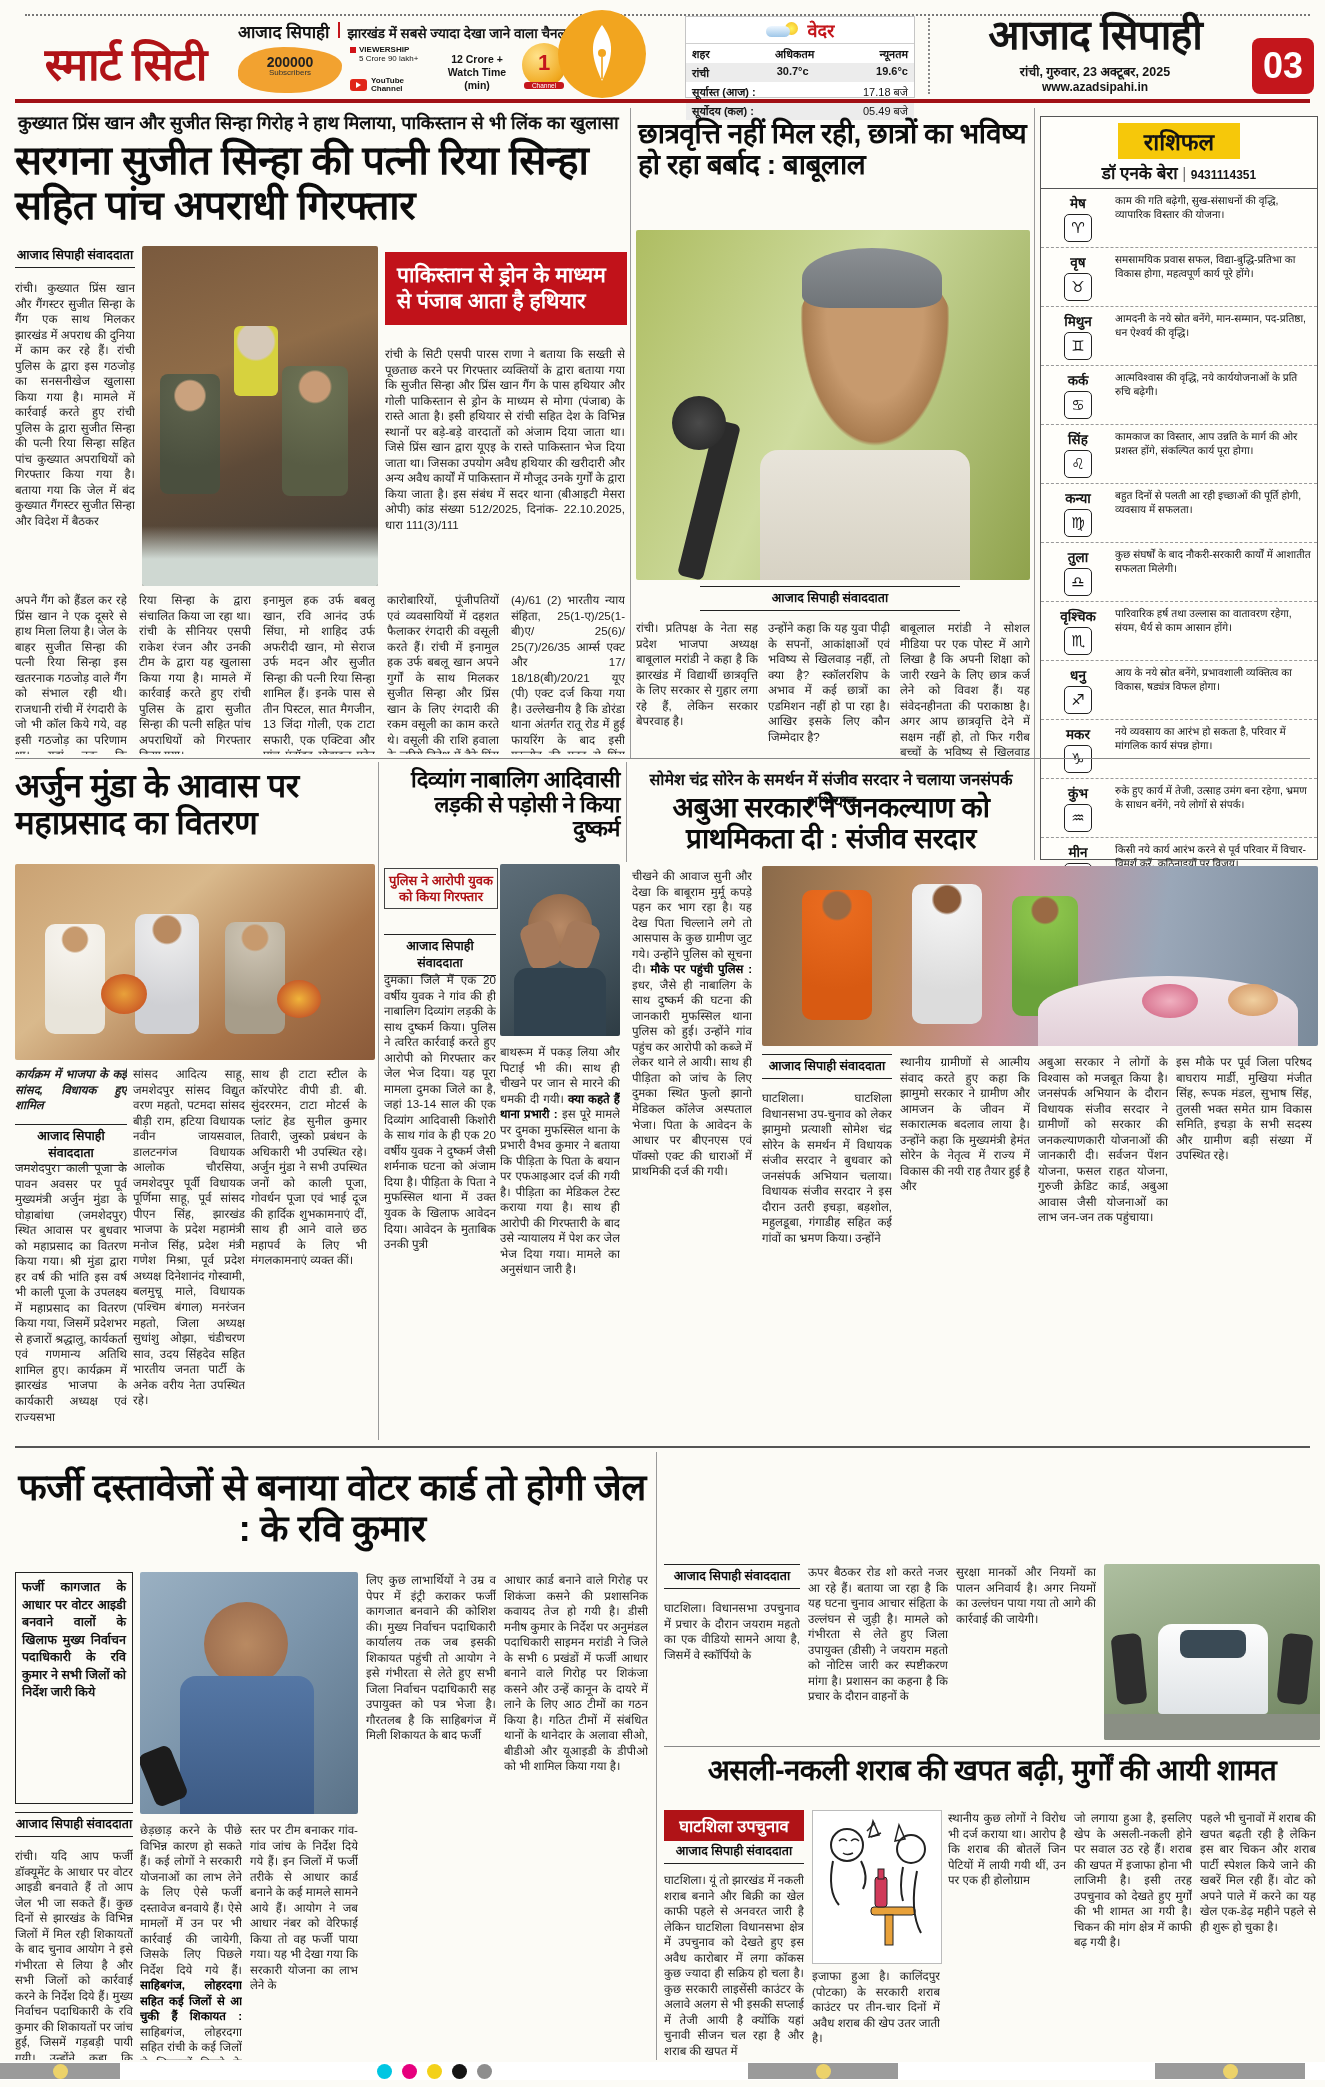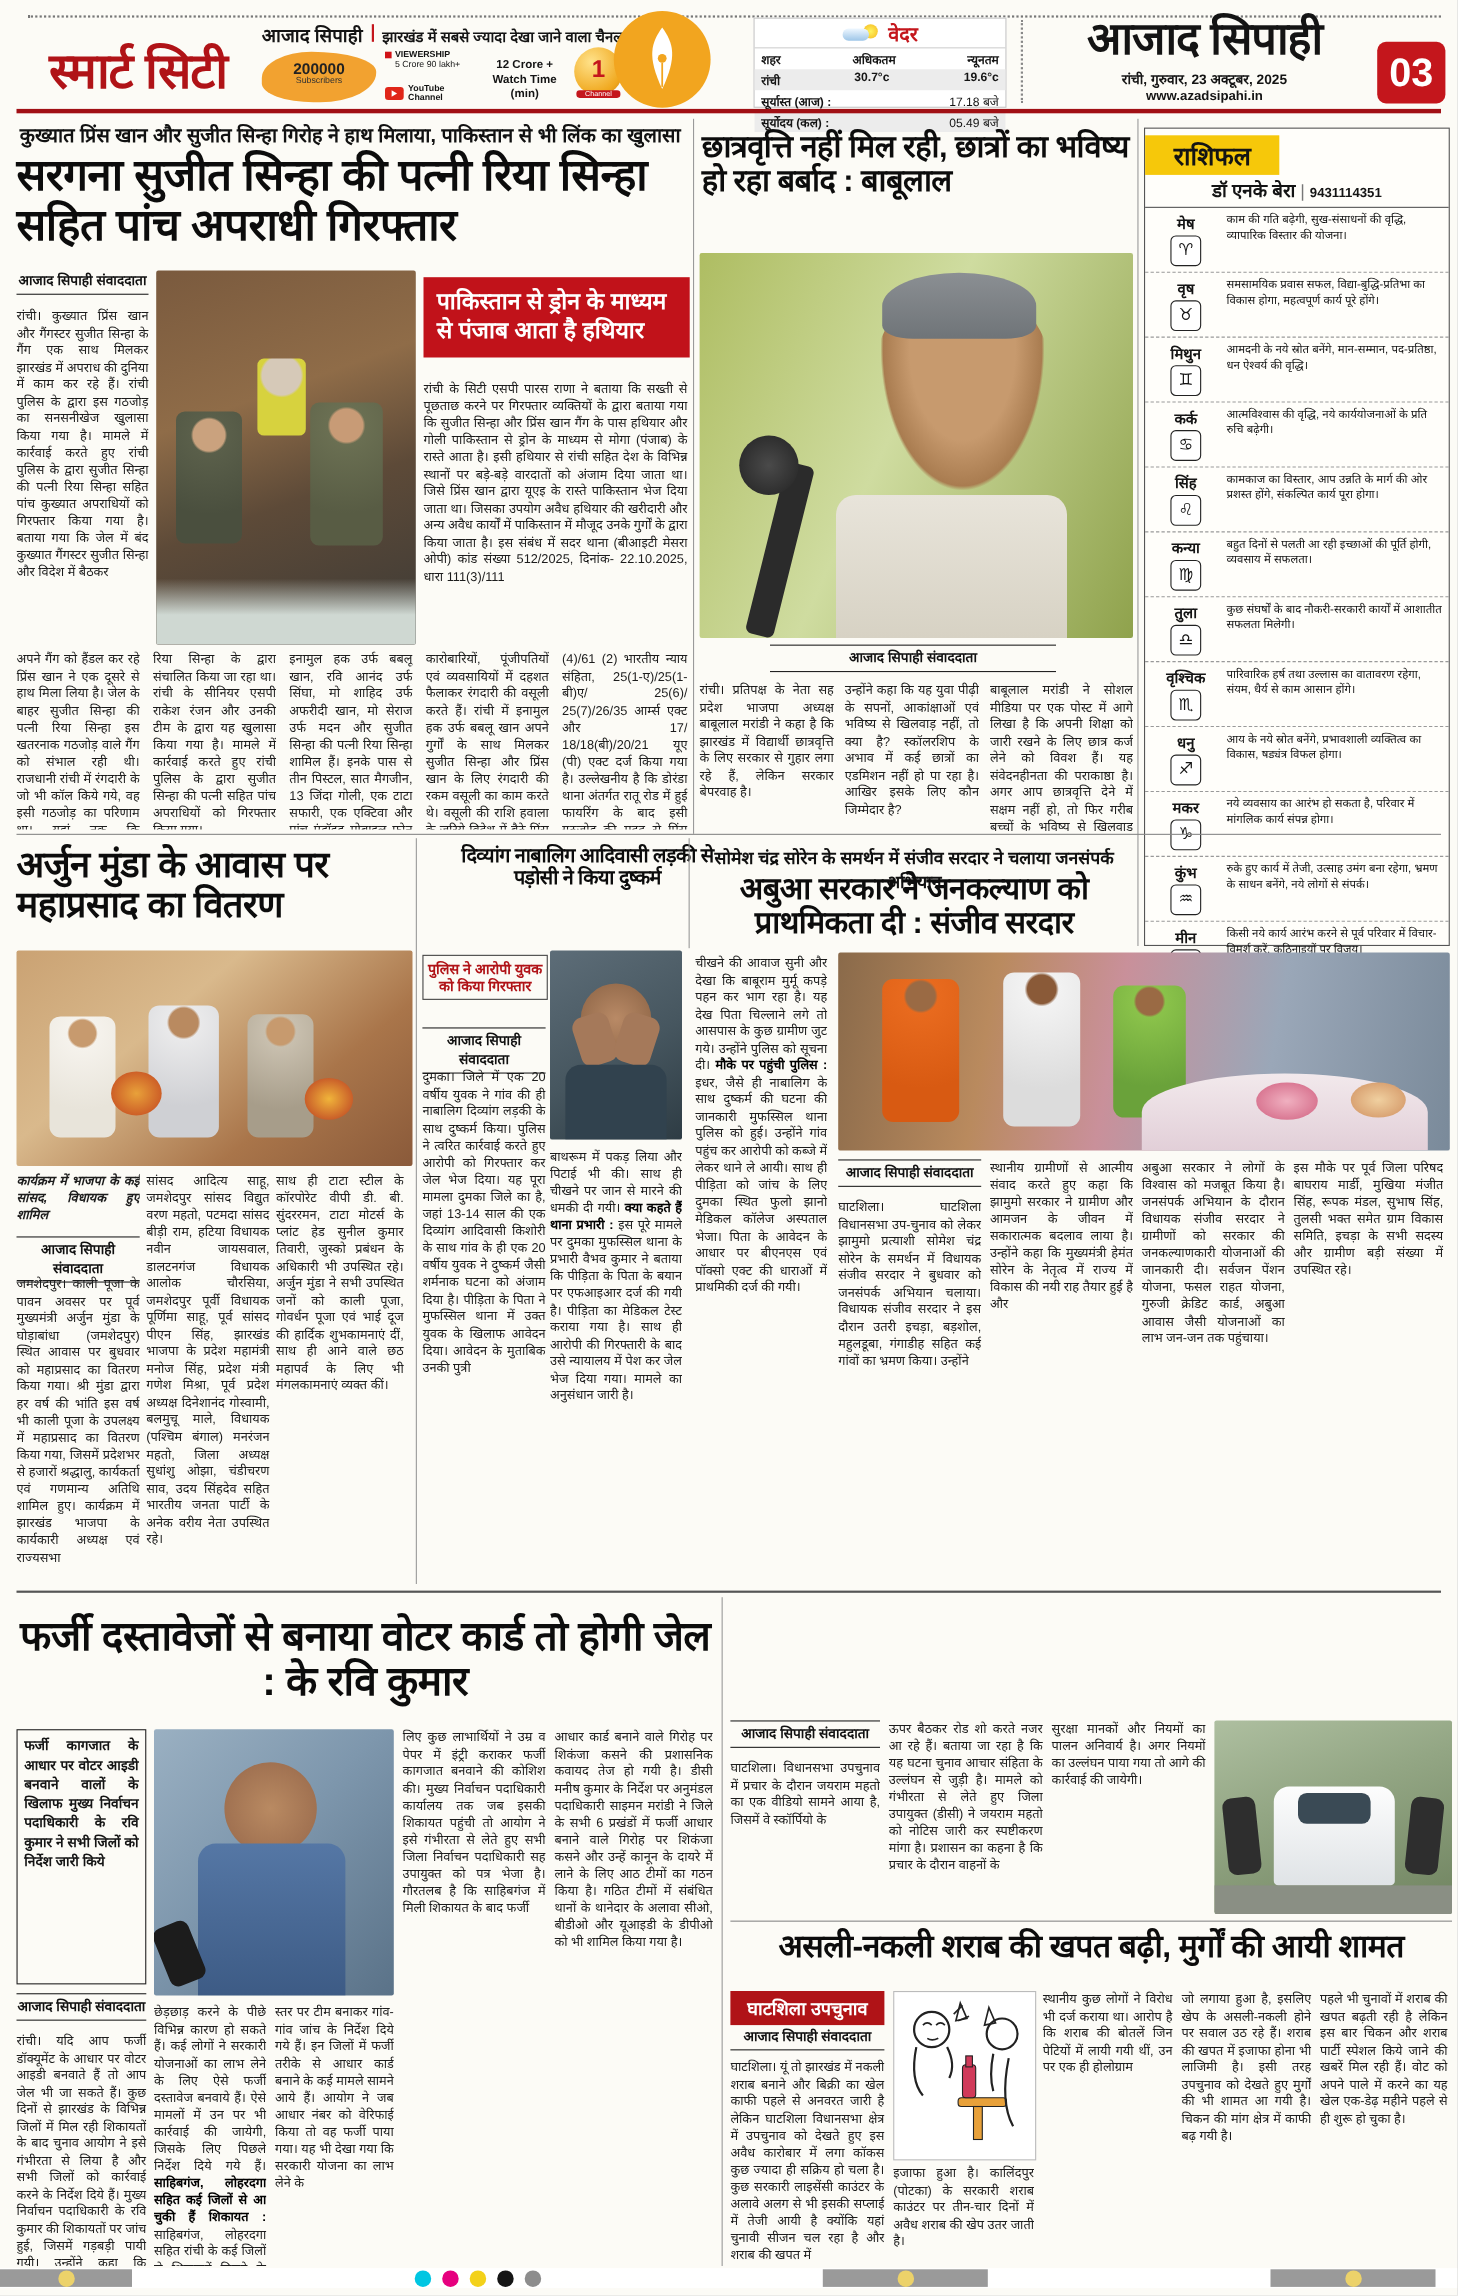--- a/index.html
+++ b/index.html
@@ -161,21 +161,21 @@
   </div>
 
   <div class="abs byline" style="left:700px;top:586px;width:260px;border-top:1.5px solid #222;">आजाद सिपाही संवाददाता</div>
   <div class="col" style="left:636px;top:620px;width:122px;height:136px;">रांची। प्रतिपक्ष के नेता सह प्रदेश भाजपा अध्यक्ष बाबूलाल मरांडी ने कहा है कि झारखंड में विद्यार्थी छात्रवृत्ति के लिए सरकार से गुहार लगा रहे हैं, लेकिन सरकार बेपरवाह है।</div>
   <div class="col" style="left:768px;top:620px;width:122px;height:136px;">उन्होंने कहा कि यह युवा पीढ़ी के सपनों, आकांक्षाओं एवं भविष्य से खिलवाड़ नहीं, तो क्या है? स्कॉलरशिप के अभाव में कई छात्रों का एडमिशन नहीं हो पा रहा है। आखिर इसके लिए कौन जिम्मेदार है?</div>
   <div class="col" style="left:900px;top:620px;width:130px;height:136px;">बाबूलाल मरांडी ने सोशल मीडिया पर एक पोस्ट में आगे लिखा है कि अपनी शिक्षा को जारी रखने के लिए छात्र कर्ज लेने को विवश हैं। यह संवेदनहीनता की पराकाष्ठा है। अगर आप छात्रवृत्ति देने में सक्षम नहीं हो, तो फिर गरीब बच्चों के भविष्य से खिलवाड़ क्यों? दुर्भाग्यपूर्ण है कि झारखंड में शिक्षा, स्वास्थ्य एवं रोजगार जैसे बुनियादी मुद्दों पर जनता को आंदोलन करना पड़ता है। कई लोकलुभावन वादे कर के सत्ता में आयी यह सरकार एक भी योजना ढंग से नहीं चला पा रही है।</div>
 
   <div class="vrule" style="left:1034px;top:108px;height:752px;"></div>
 
   <div class="abs" style="left:1040px;top:116px;width:278px;height:744px;border:1.5px solid #555;background:#fffefa;box-sizing:border-box;">
-    <div style="text-align:left;padding:6px 0 2px 0;">
+    <div style="text-align:center;padding:6px 0 2px 0;">
       <span style="display:inline-block;background:#f6c80a;font-weight:bold;font-size:23px;padding:2px 26px;">राशिफल</span>
     </div>
     <div style="text-align:center;border-bottom:1.5px solid #555;padding-bottom:4px;">
       <span style="font-weight:bold;font-size:17px;">डॉ एनके बेरा</span>
       <span style="color:#777;"> | </span>
       <span style="font-weight:bold;font-size:12px;">9431114351</span>
     </div>
 
     <div class="hsign-row">
       <div class="hsign-left">
@@ -275,21 +275,21 @@
     <div style="position:absolute;left:262px;top:116px;width:44px;height:38px;background:radial-gradient(#f0b43a,#b93a22);border-radius:50%;"></div>
   </div>
   <div class="col" style="left:15px;top:1066px;width:112px;height:54px;font-weight:bold;font-style:italic;">कार्यक्रम में भाजपा के कई सांसद, विधायक हुए शामिल</div>
   <div class="abs byline" style="left:15px;top:1124px;width:112px;border-top:1.5px solid #222;">आजाद सिपाही संवाददाता</div>
   <div class="col" style="left:15px;top:1160px;width:112px;height:272px;">जमशेदपुर। काली पूजा के पावन अवसर पर पूर्व मुख्यमंत्री अर्जुन मुंडा के घोड़ाबांधा (जमशेदपुर) स्थित आवास पर बुधवार को महाप्रसाद का वितरण किया गया। श्री मुंडा द्वारा हर वर्ष की भांति इस वर्ष भी काली पूजा के उपलक्ष्य में महाप्रसाद का वितरण किया गया, जिसमें प्रदेशभर से हजारों श्रद्धालु, कार्यकर्ता एवं गणमान्य अतिथि शामिल हुए। कार्यक्रम में झारखंड भाजपा के कार्यकारी अध्यक्ष एवं राज्यसभा</div>
   <div class="col" style="left:133px;top:1066px;width:112px;height:366px;">सांसद आदित्य साहू, जमशेदपुर सांसद विद्युत वरण महतो, पटमदा सांसद बीड़ी राम, हटिया विधायक नवीन जायसवाल, डालटनगंज विधायक आलोक चौरसिया, जमशेदपुर पूर्वी विधायक पूर्णिमा साहू, पूर्व सांसद पीएन सिंह, झारखंड भाजपा के प्रदेश महामंत्री मनोज सिंह, प्रदेश मंत्री गणेश मिश्रा, पूर्व प्रदेश अध्यक्ष दिनेशानंद गोस्वामी, बलमुचू माले, विधायक (पश्चिम बंगाल) मनरंजन महतो, जिला अध्यक्ष सुधांशु ओझा, चंडीचरण साव, उदय सिंहदेव सहित भारतीय जनता पार्टी के अनेक वरीय नेता उपस्थित रहे।</div>
   <div class="col" style="left:251px;top:1066px;width:116px;height:366px;">साथ ही टाटा स्टील के कॉरपोरेट वीपी डी. बी. सुंदररमन, टाटा मोटर्स के प्लांट हेड सुनील कुमार तिवारी, जुस्को प्रबंधन के अधिकारी भी उपस्थित रहे। अर्जुन मुंडा ने सभी उपस्थित जनों को काली पूजा, गोवर्धन पूजा एवं भाई दूज की हार्दिक शुभकामनाएं दीं, साथ ही आने वाले छठ महापर्व के लिए भी मंगलकामनाएं व्यक्त कीं।</div>
 
   <div class="vrule" style="left:378px;top:762px;height:678px;"></div>
 
-  <div class="abs headline" style="left:384px;top:768px;width:236px;font-size:18px;text-align:center;margin-left:32px;">दिव्यांग नाबालिग आदिवासी लड़की से पड़ोसी ने किया दुष्कर्म</div>
+  <div class="abs headline" style="left:384px;top:768px;width:236px;font-size:22px;text-align:right;">दिव्यांग नाबालिग आदिवासी लड़की से पड़ोसी ने किया दुष्कर्म</div>
   <div class="abs" style="left:384px;top:868px;width:104px;border:1.5px solid #444;padding:4px;text-align:center;">
     <span style="color:#b01317;font-weight:bold;font-size:13px;line-height:1.2;display:block;">पुलिस ने आरोपी युवक को किया गिरफ्तार</span>
   </div>
   <div class="abs byline" style="left:384px;top:934px;width:112px;border-top:1.5px solid #222;">आजाद सिपाही संवाददाता</div>
   <div class="photo" style="left:500px;top:864px;width:120px;height:172px;
               background:linear-gradient(150deg,#5d6d78 0%,#46565f 55%,#2e3c44 100%);">
     <div style="position:absolute;left:28px;top:30px;width:64px;height:64px;background:radial-gradient(#b98a66,#8a6244);border-radius:50%;"></div>
     <div style="position:absolute;left:24px;top:58px;width:34px;height:46px;background:#a5795a;border-radius:10px;transform:rotate(-18deg);"></div>
     <div style="position:absolute;left:62px;top:58px;width:34px;height:46px;background:#a5795a;border-radius:10px;transform:rotate(18deg);"></div>
     <div style="position:absolute;left:14px;top:104px;width:92px;height:68px;background:#31424e;border-radius:14px 14px 0 0;"></div>

